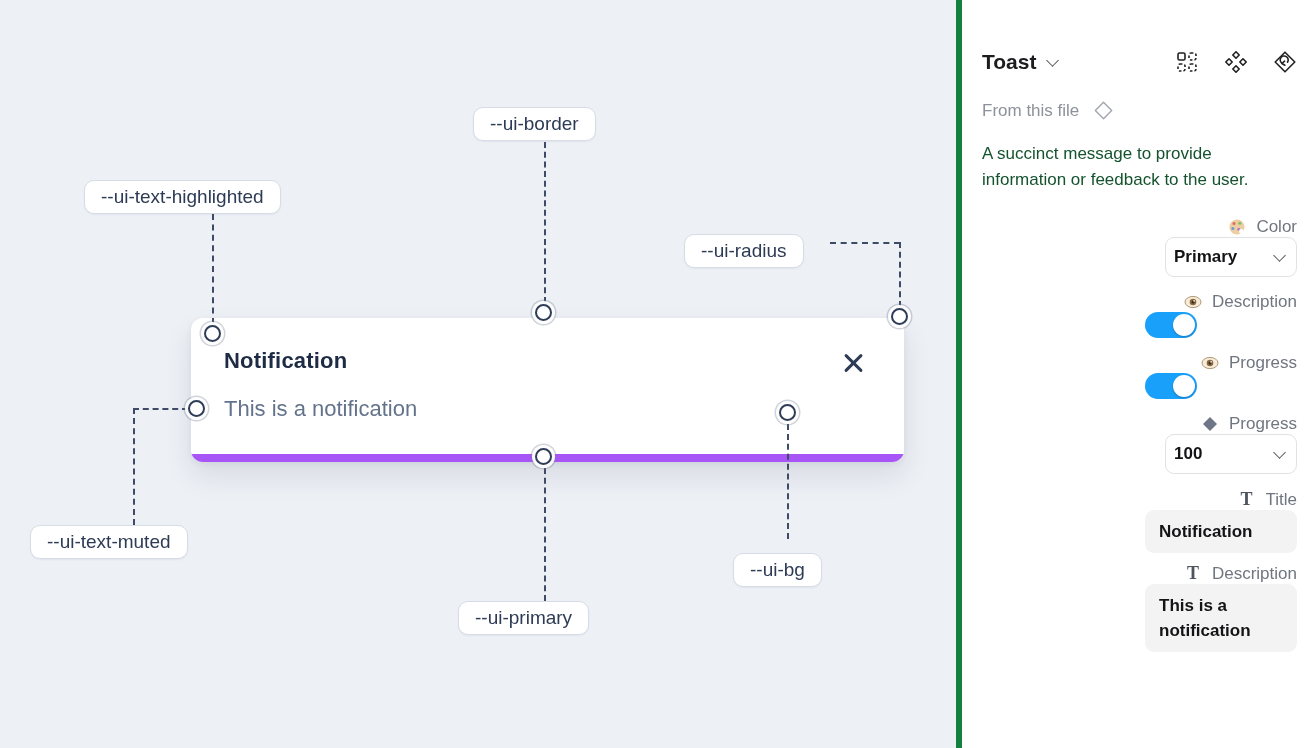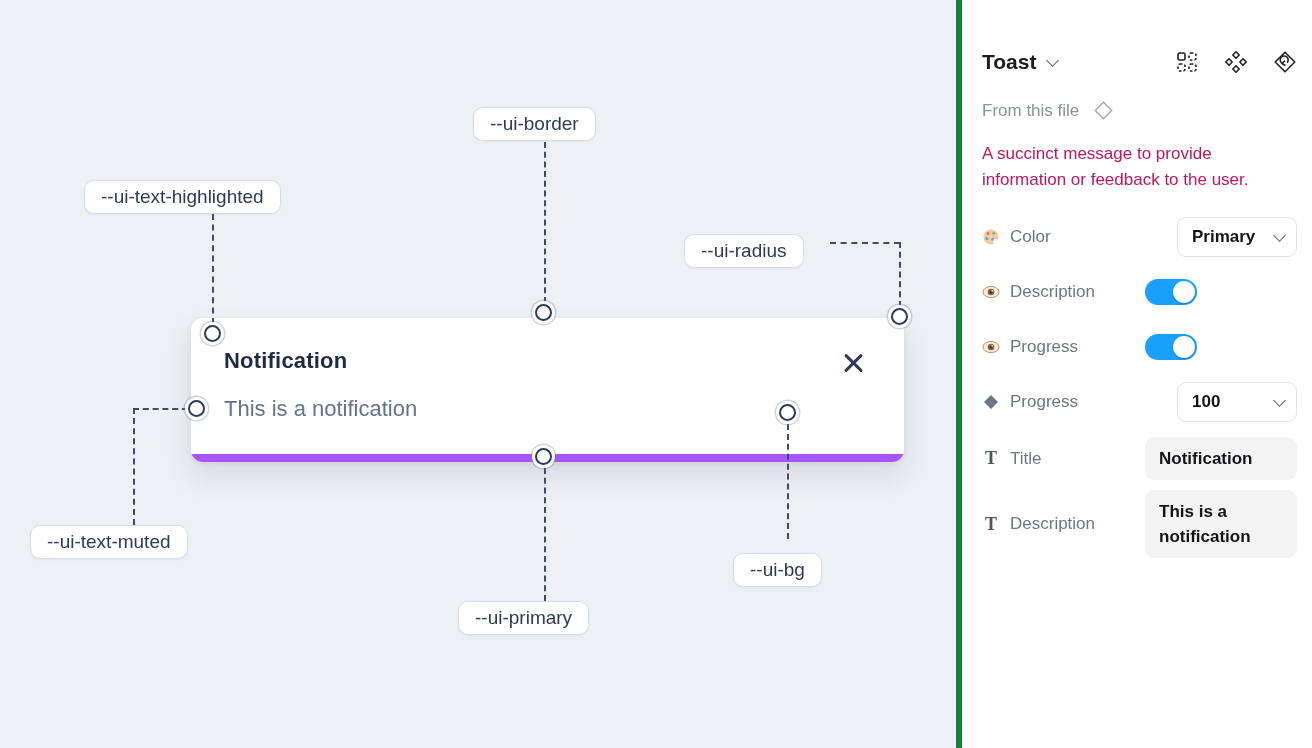--- a/index.html
+++ b/index.html
@@ -61,30 +61,30 @@
   .panel-title{font-size:21px;font-weight:700;color:#1d1d1f;}
   .chev{
     display:inline-block;width:8px;height:8px;
     border-right:1.8px solid #565b63;border-bottom:1.8px solid #565b63;
     transform:rotate(45deg);margin-top:-4px;
   }
   .panel-title-chev{margin-left:12px;}
   .header-icons{margin-left:auto;display:flex;gap:25px;}
   .hicon{width:24px;height:24px;background:none;border:none;padding:0;cursor:pointer;}
   .source-row{display:flex;align-items:center;margin-top:26px;color:#8d9199;font-size:17px;gap:14px;}
-  .panel-desc{margin:20px 0 0 0;font-size:17px;line-height:26px;color:#be185d;}
+  .panel-desc{margin:20px 0 0 0;font-size:17px;line-height:26px;color:#14532d;}
   .props{margin-top:24px;}
-  .prop-row{display:flex;align-items:center;justify-content:space-between;min-height:40px;margin-bottom:15px;}
+  .prop-row{display:flex;align-items:flex-end;justify-content:space-between;min-height:40px;margin-bottom:15px;flex-direction:column;}
   .prop-row.tight{margin-bottom:10px;}
   .prop-label{display:flex;align-items:center;gap:10px;color:#70767f;font-size:17px;min-width:0;}
   .prop-label .ptext{white-space:nowrap;overflow:hidden;text-overflow:ellipsis;max-width:165px;}
   .t-glyph{font-family:"Liberation Serif",serif;font-weight:700;font-size:18px;color:#4e545e;width:18px;text-align:center;}
   .select{
-    width:120px;height:40px;box-sizing:border-box;display:flex;align-items:center;
-    background:#fff;border:1px solid #e0e2e5;border-radius:9px;padding:0 12px 0 14px;
+    width:132px;height:40px;box-sizing:border-box;display:flex;align-items:center;
+    background:#fff;border:1px solid #e0e2e5;border-radius:9px;padding:0 12px 0 8px;
     font-family:"Liberation Sans",sans-serif;font-size:17px;font-weight:700;color:#141416;cursor:pointer;
   }
   .select .sel-text{flex:1;text-align:left;white-space:nowrap;overflow:hidden;text-overflow:ellipsis;}
   .select .chev{border-color:#565b63;flex:none;}
   .select .inst-diamond{margin-right:9px;flex:none;}
   .toggle{
     width:52px;height:26px;border-radius:13px;background:#18a0fb;border:none;
     position:relative;cursor:pointer;margin-right:100px;flex:none;padding:0;
   }
   .toggle .knob{

